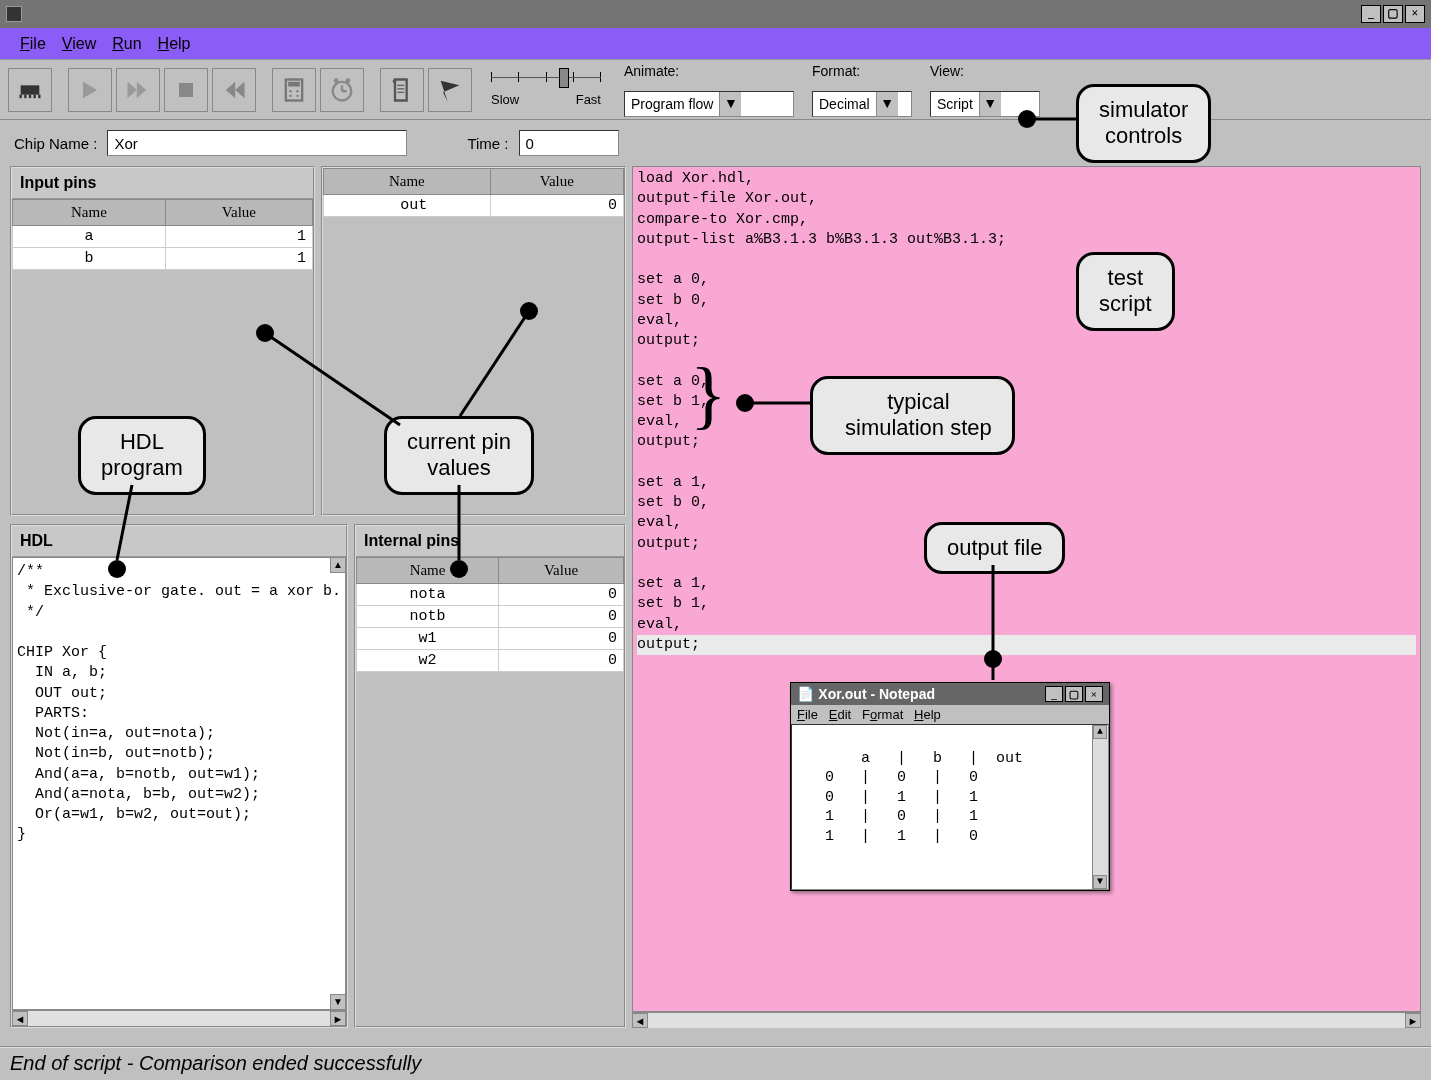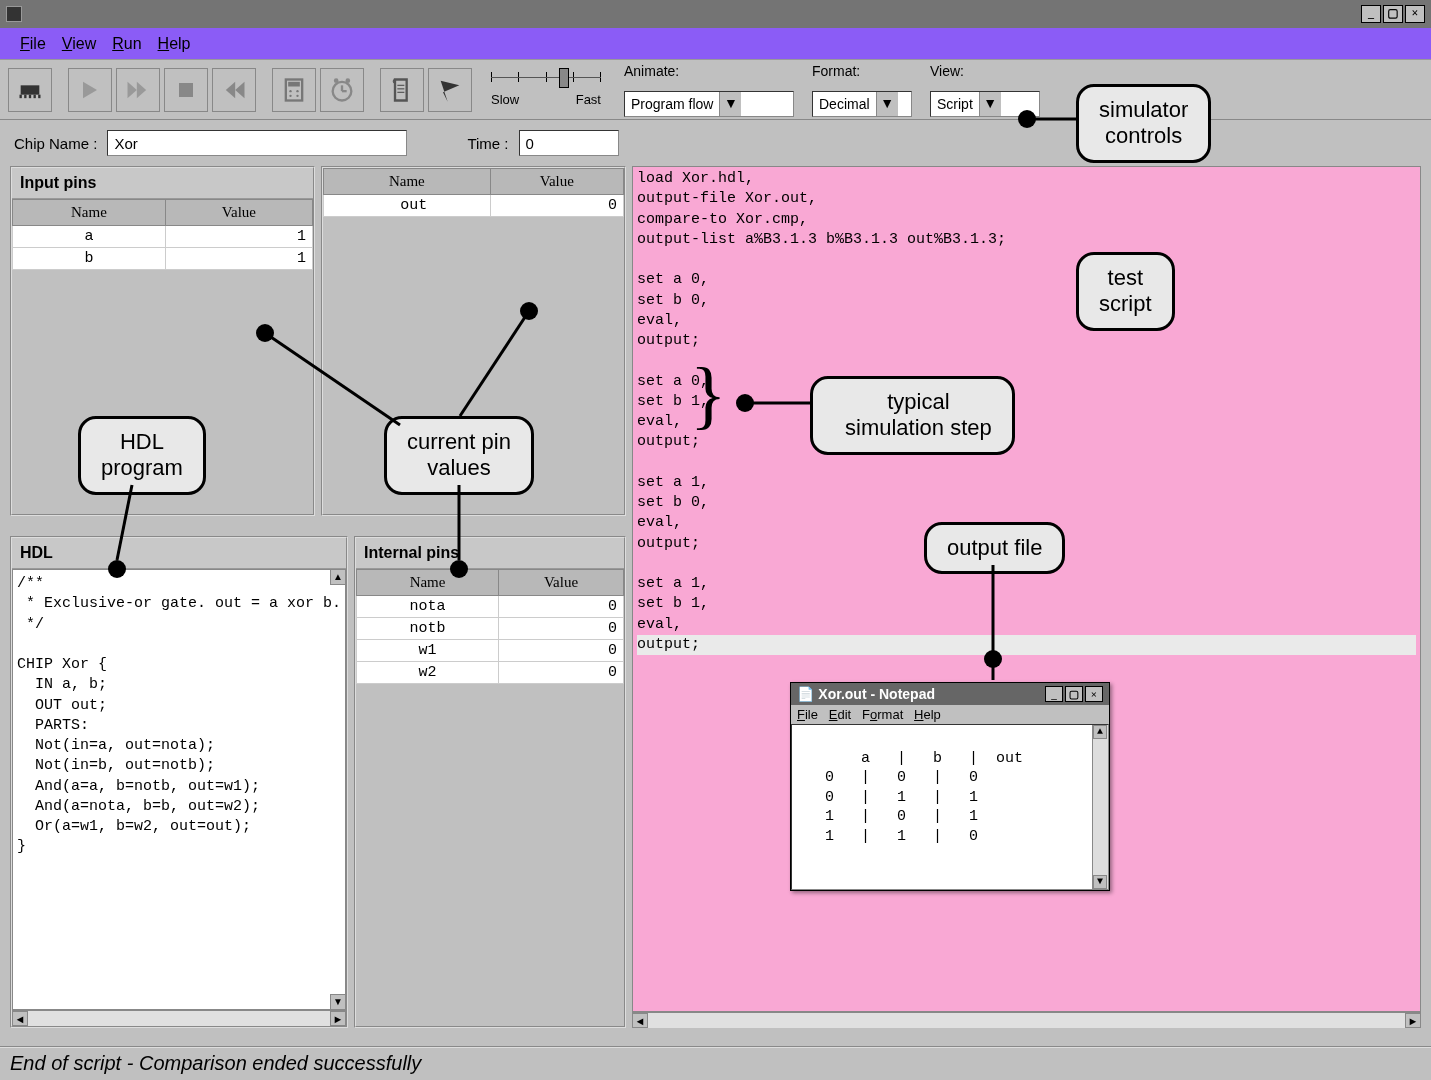--- a/index.html
+++ b/index.html
@@ -45,21 +45,21 @@
   .ddgroup label { margin-bottom:12px;}
   .dd { display:flex; align-items:center; background:#fff; border:1px inset #888; height:26px;}
   .dd span { padding:0 6px; }
   .dd .arrow { width:22px; height:24px; background:#c0c0c0; border-left:1px solid #888; text-align:center; line-height:22px;}
   
   .chipbar { padding:10px 14px 4px; display:flex; align-items:center; gap:10px;}
   .chipbar label { font-size:15px; }
   .textfield { background:#fff; border:1px inset #888; height:26px; padding:2px 6px; font-size:15px;}
   
   .workarea { display:flex; padding:6px 10px; gap:6px; height: calc(100% - 28px - 28px - 60px - 56px - 34px); }
-  .leftcol { width:616px; display:flex; flex-direction:column; gap:20px;justify-content:space-between;}
+  .leftcol { width:616px; display:flex; flex-direction:column; gap:8px;justify-content:space-between;}
   .panel { border:2px groove #ddd; background:#c0c0c0; }
   .panel-title { font-weight:bold; padding:6px 8px; font-size:16px; border-bottom:1px solid #999; background:#c8c8c8;}
   .pins-row { display:flex; gap:6px; height:350px;}
   .pins-row .panel { flex:1; display:flex; flex-direction:column;}
   table { width:100%; border-collapse:collapse; font-size:15px; font-family:"Courier New",monospace;}
   th { background:#b8b8b8; border:1px solid #888; padding:4px; font-weight:normal; font-family:Tahoma;}
   td { background:#fff; border:1px solid #ccc; padding:2px 6px; }
   td.vnum { text-align:right; }
   .bottom-row { display:flex; gap:6px; flex:1; min-height:0;}
   .hdl-panel { flex:1.02; display:flex; flex-direction:column;}

